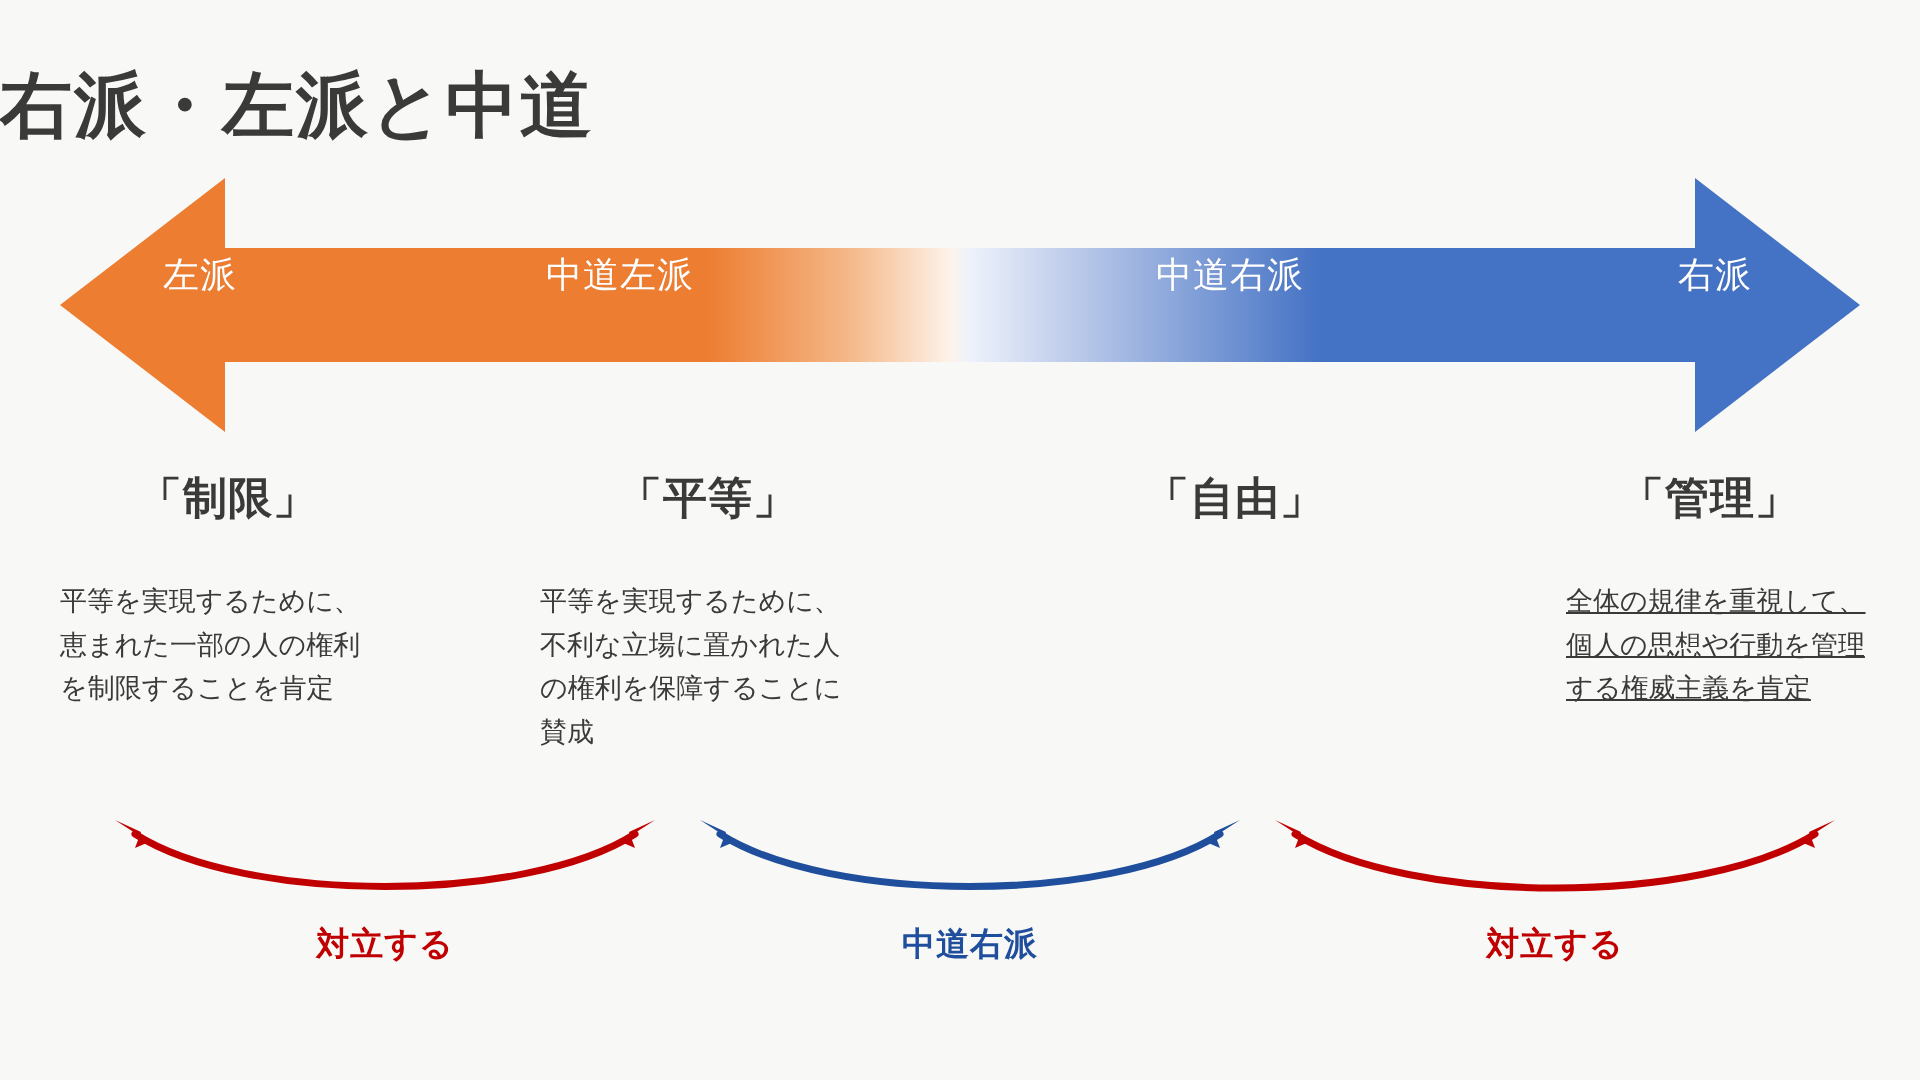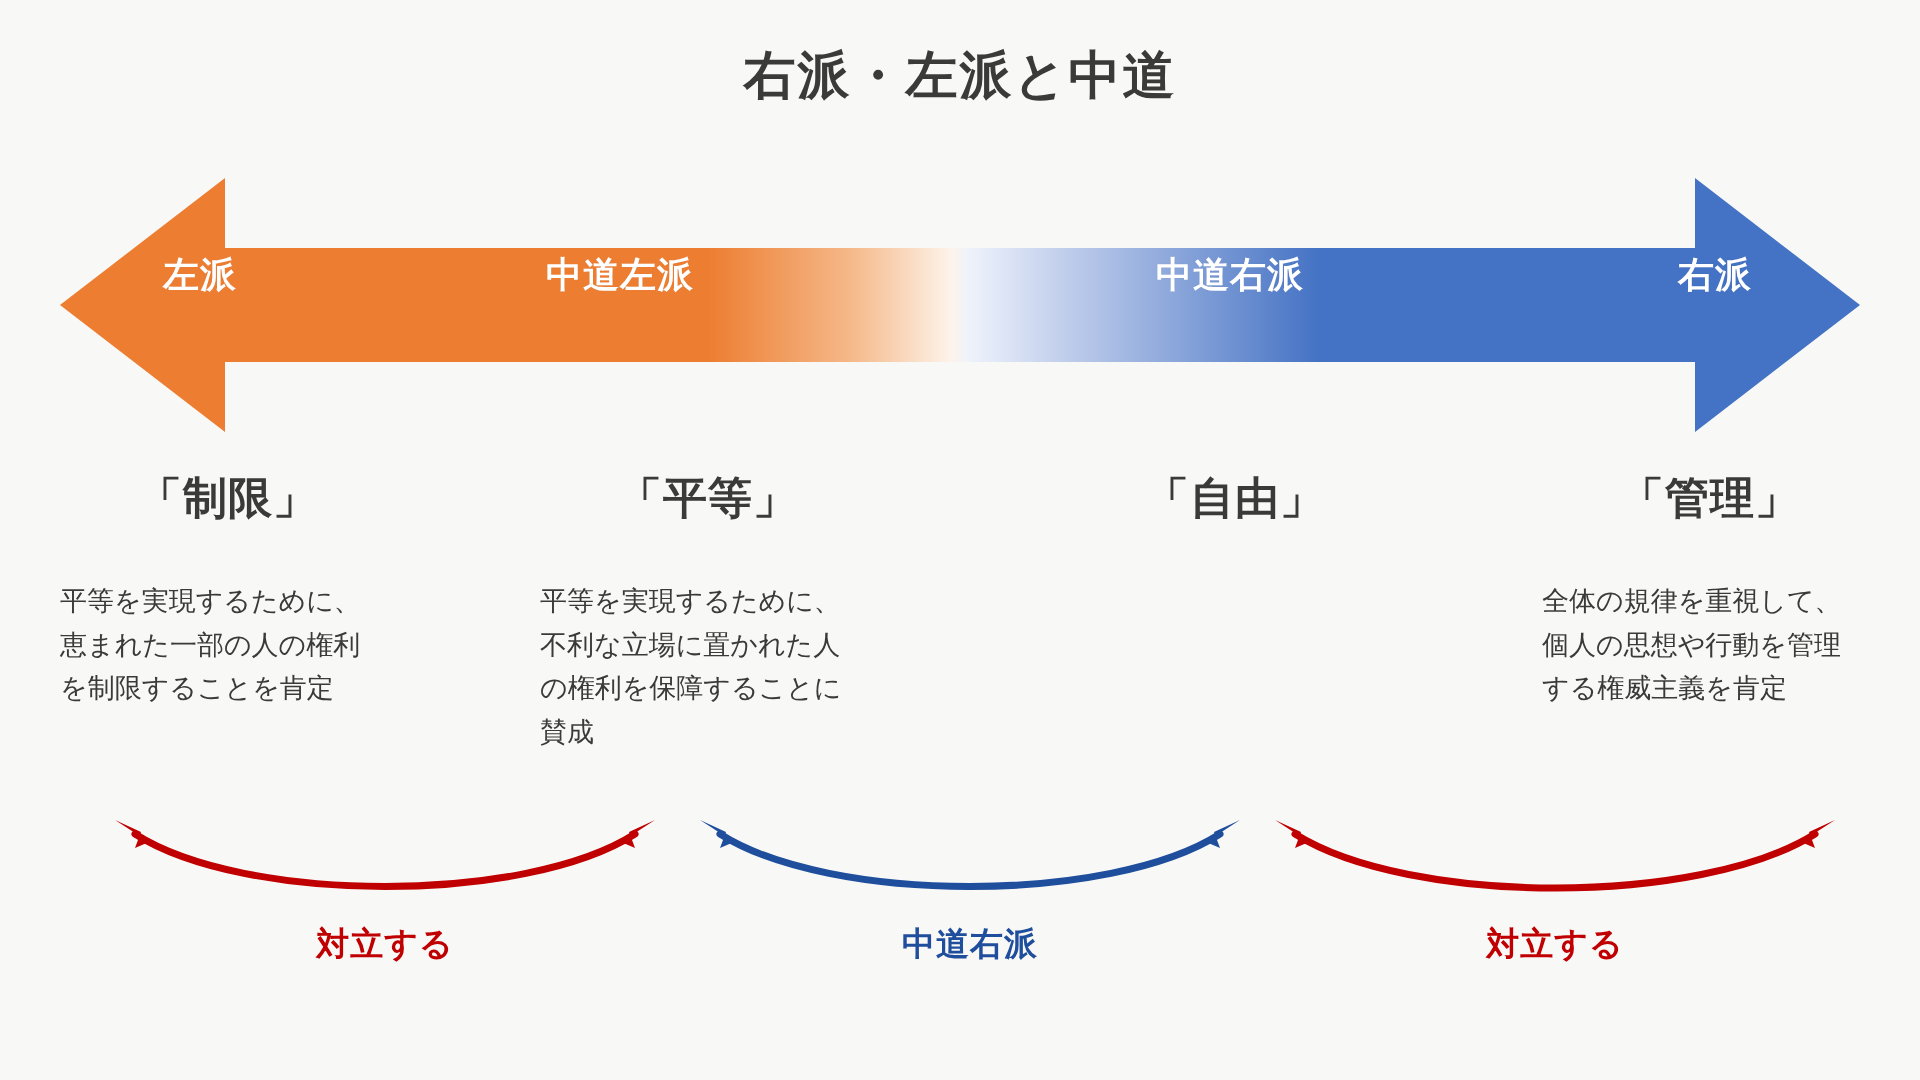--- a/index.html
+++ b/index.html
@@ -22,24 +22,24 @@
     top: 0;
     width: 1920px;
     height: 1080px;
     background: #f8f8f7;
   }
 
   
   .title {
     position: absolute;
     left: 0;
-    top: 46px;
-    width: 1920px;
-    text-align: center;
-    font-size: 52px;
+    top: 64px;
+    width: 1920px;
+    text-align: left;
+    font-size: 72px;
     font-weight: 700;
     letter-spacing: 2px;
     color: #3a3a38;
     line-height: 1.15;
   }
 
   
   .spectrum-wrap {
     position: absolute;
     left: 60px;
@@ -59,21 +59,21 @@
     width: 1800px;
     height: 270px;
     pointer-events: none;
   }
   .band-label {
     position: absolute;
     top: 77px;
     height: 56px;
     line-height: 56px;
     font-size: 36px;
-    font-weight: 700;
+    font-weight: 400;
     color: #ffffff;
     text-align: center;
     letter-spacing: 1px;
     white-space: nowrap;
     text-shadow: 0 0 1px rgba(0,0,0,0.10);
   }
   .band-label.l0 { left: 30px;   width: 220px; }
   .band-label.l1 { left: 420px;  width: 280px; }
   .band-label.l2 { left: 1030px; width: 280px; }
   .band-label.l3 { left: 1545px; width: 220px; }
@@ -111,21 +111,21 @@
     font-size: 27px;
     line-height: 1.62;
     color: #3a3a38;
     text-align: left;
     width: 312px;
     letter-spacing: 0px;
   }
   .col.c0 .col-body { margin-left: 12px; }
   .col.c1 .col-body { margin-left: 12px; }
   .col.c2 .col-body { margin-left: 24px; }
-  .col.c3 .col-body { margin-left: 12px; }
+  .col.c3 .col-body { margin-left: 36px; text-decoration: underline; }
 
   
   .relations {
     position: absolute;
     left: 0;
     top: 812px;
     width: 1920px;
     height: 190px;
   }
   .relation {

